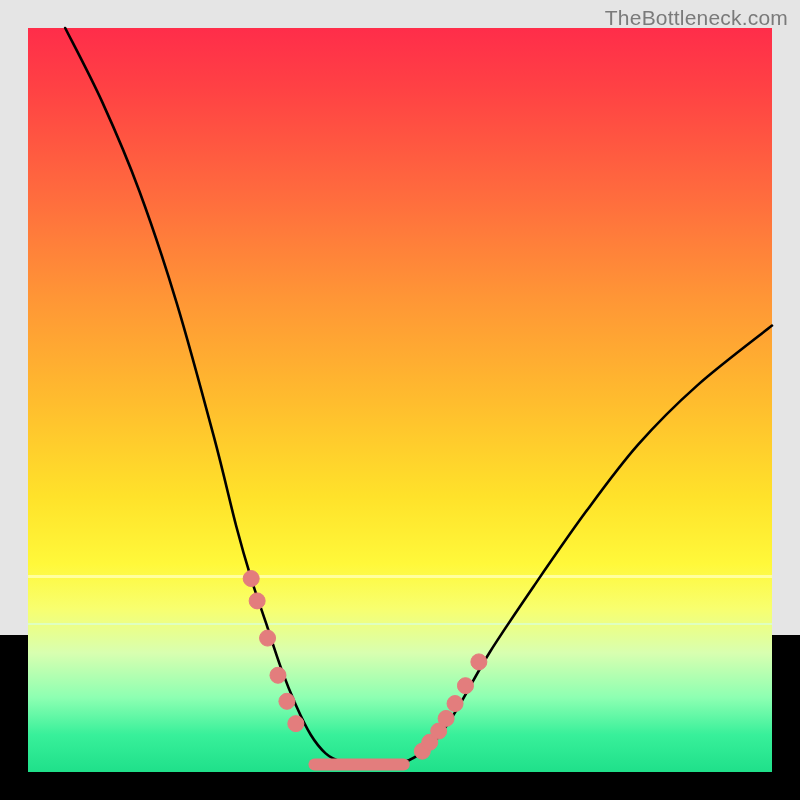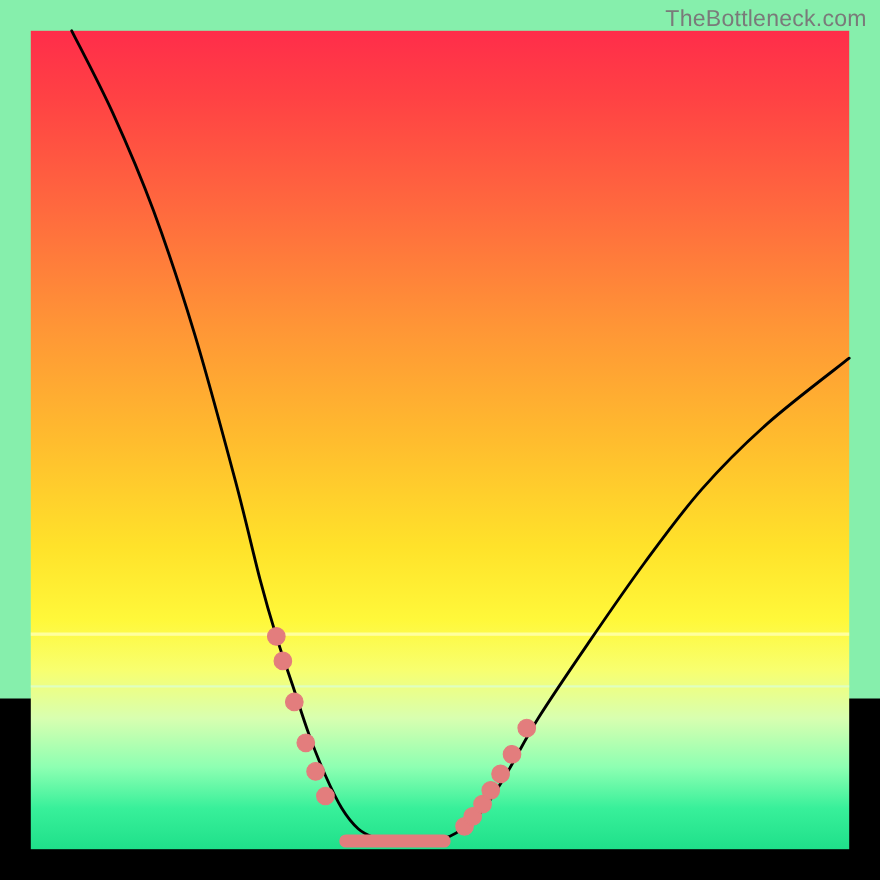--- a/index.html
+++ b/index.html
@@ -7,21 +7,21 @@
     padding: 0;
     width: 800px;
     height: 800px;
     background: #000;
     font-family: Arial, Helvetica, sans-serif;
   }
   .frame {
     position: relative;
     width: 800px;
     height: 635px;
-    background: #86efac;
+    background: #e5e5e5;
   }
   .plot {
     position: absolute;
     left: 28px;
     top: 28px;
     width: 744px;
     height: 744px;
     background: linear-gradient(
       to bottom,
       #ff2d4a 0%,

